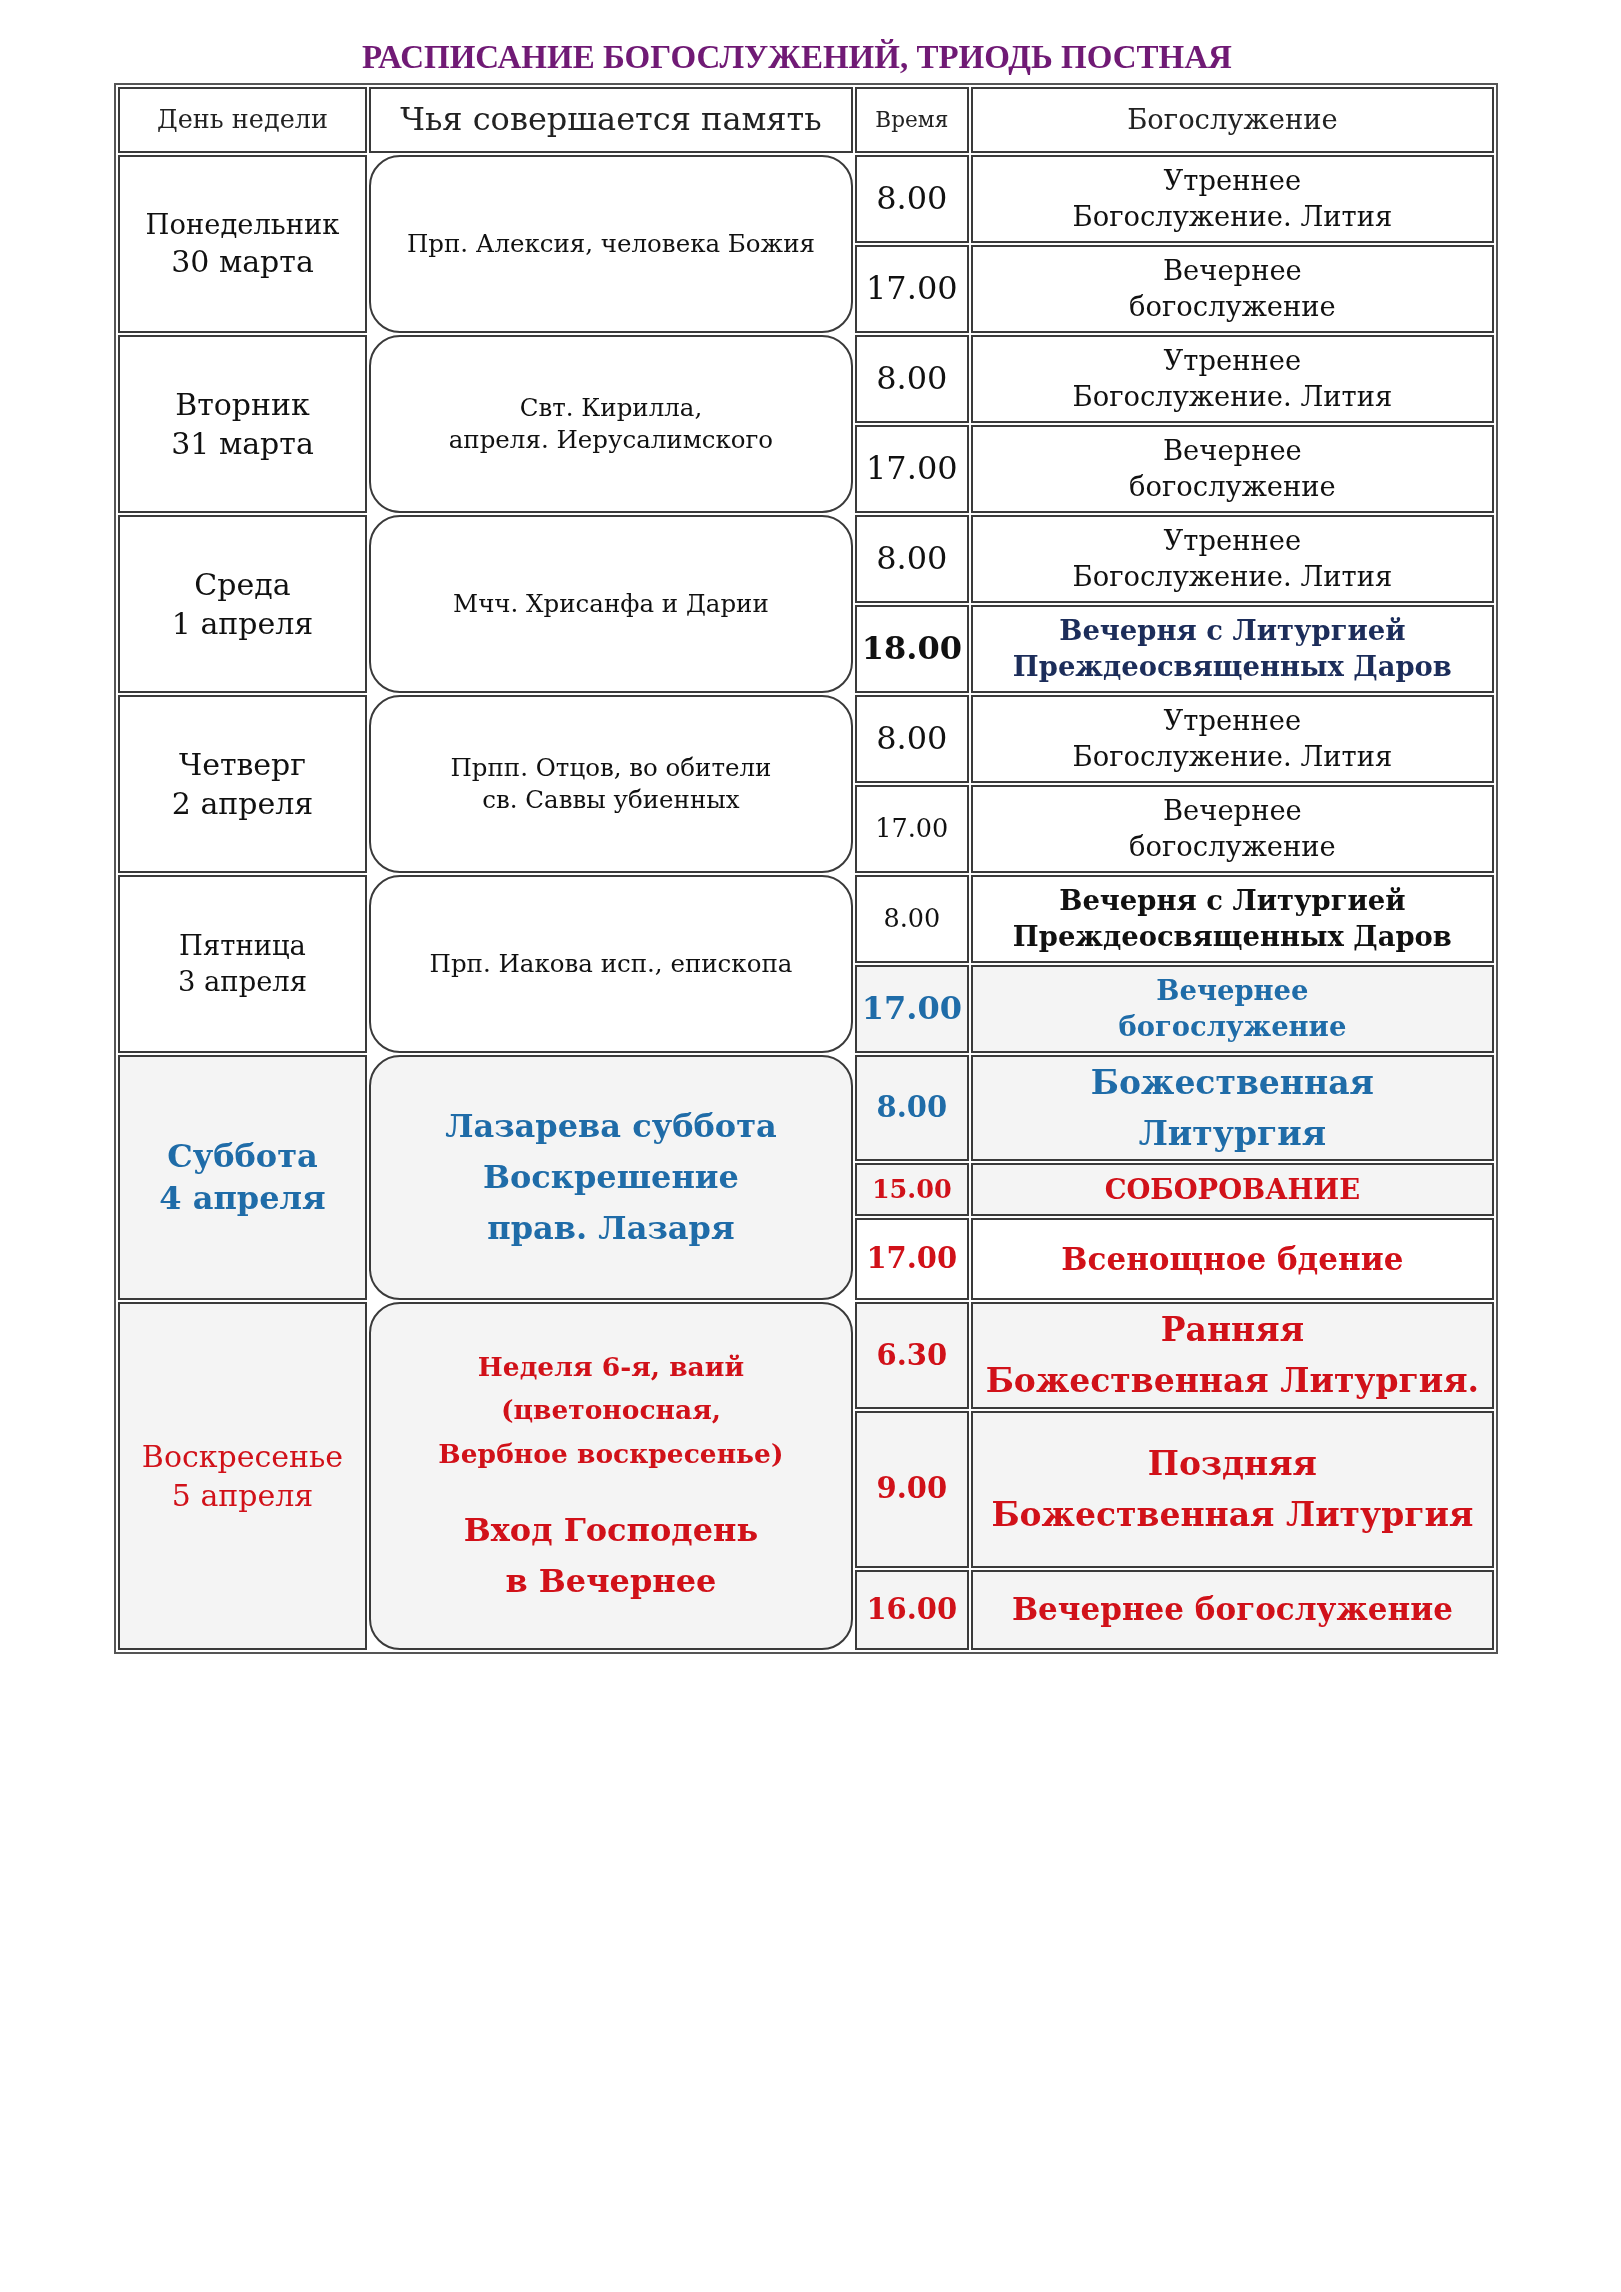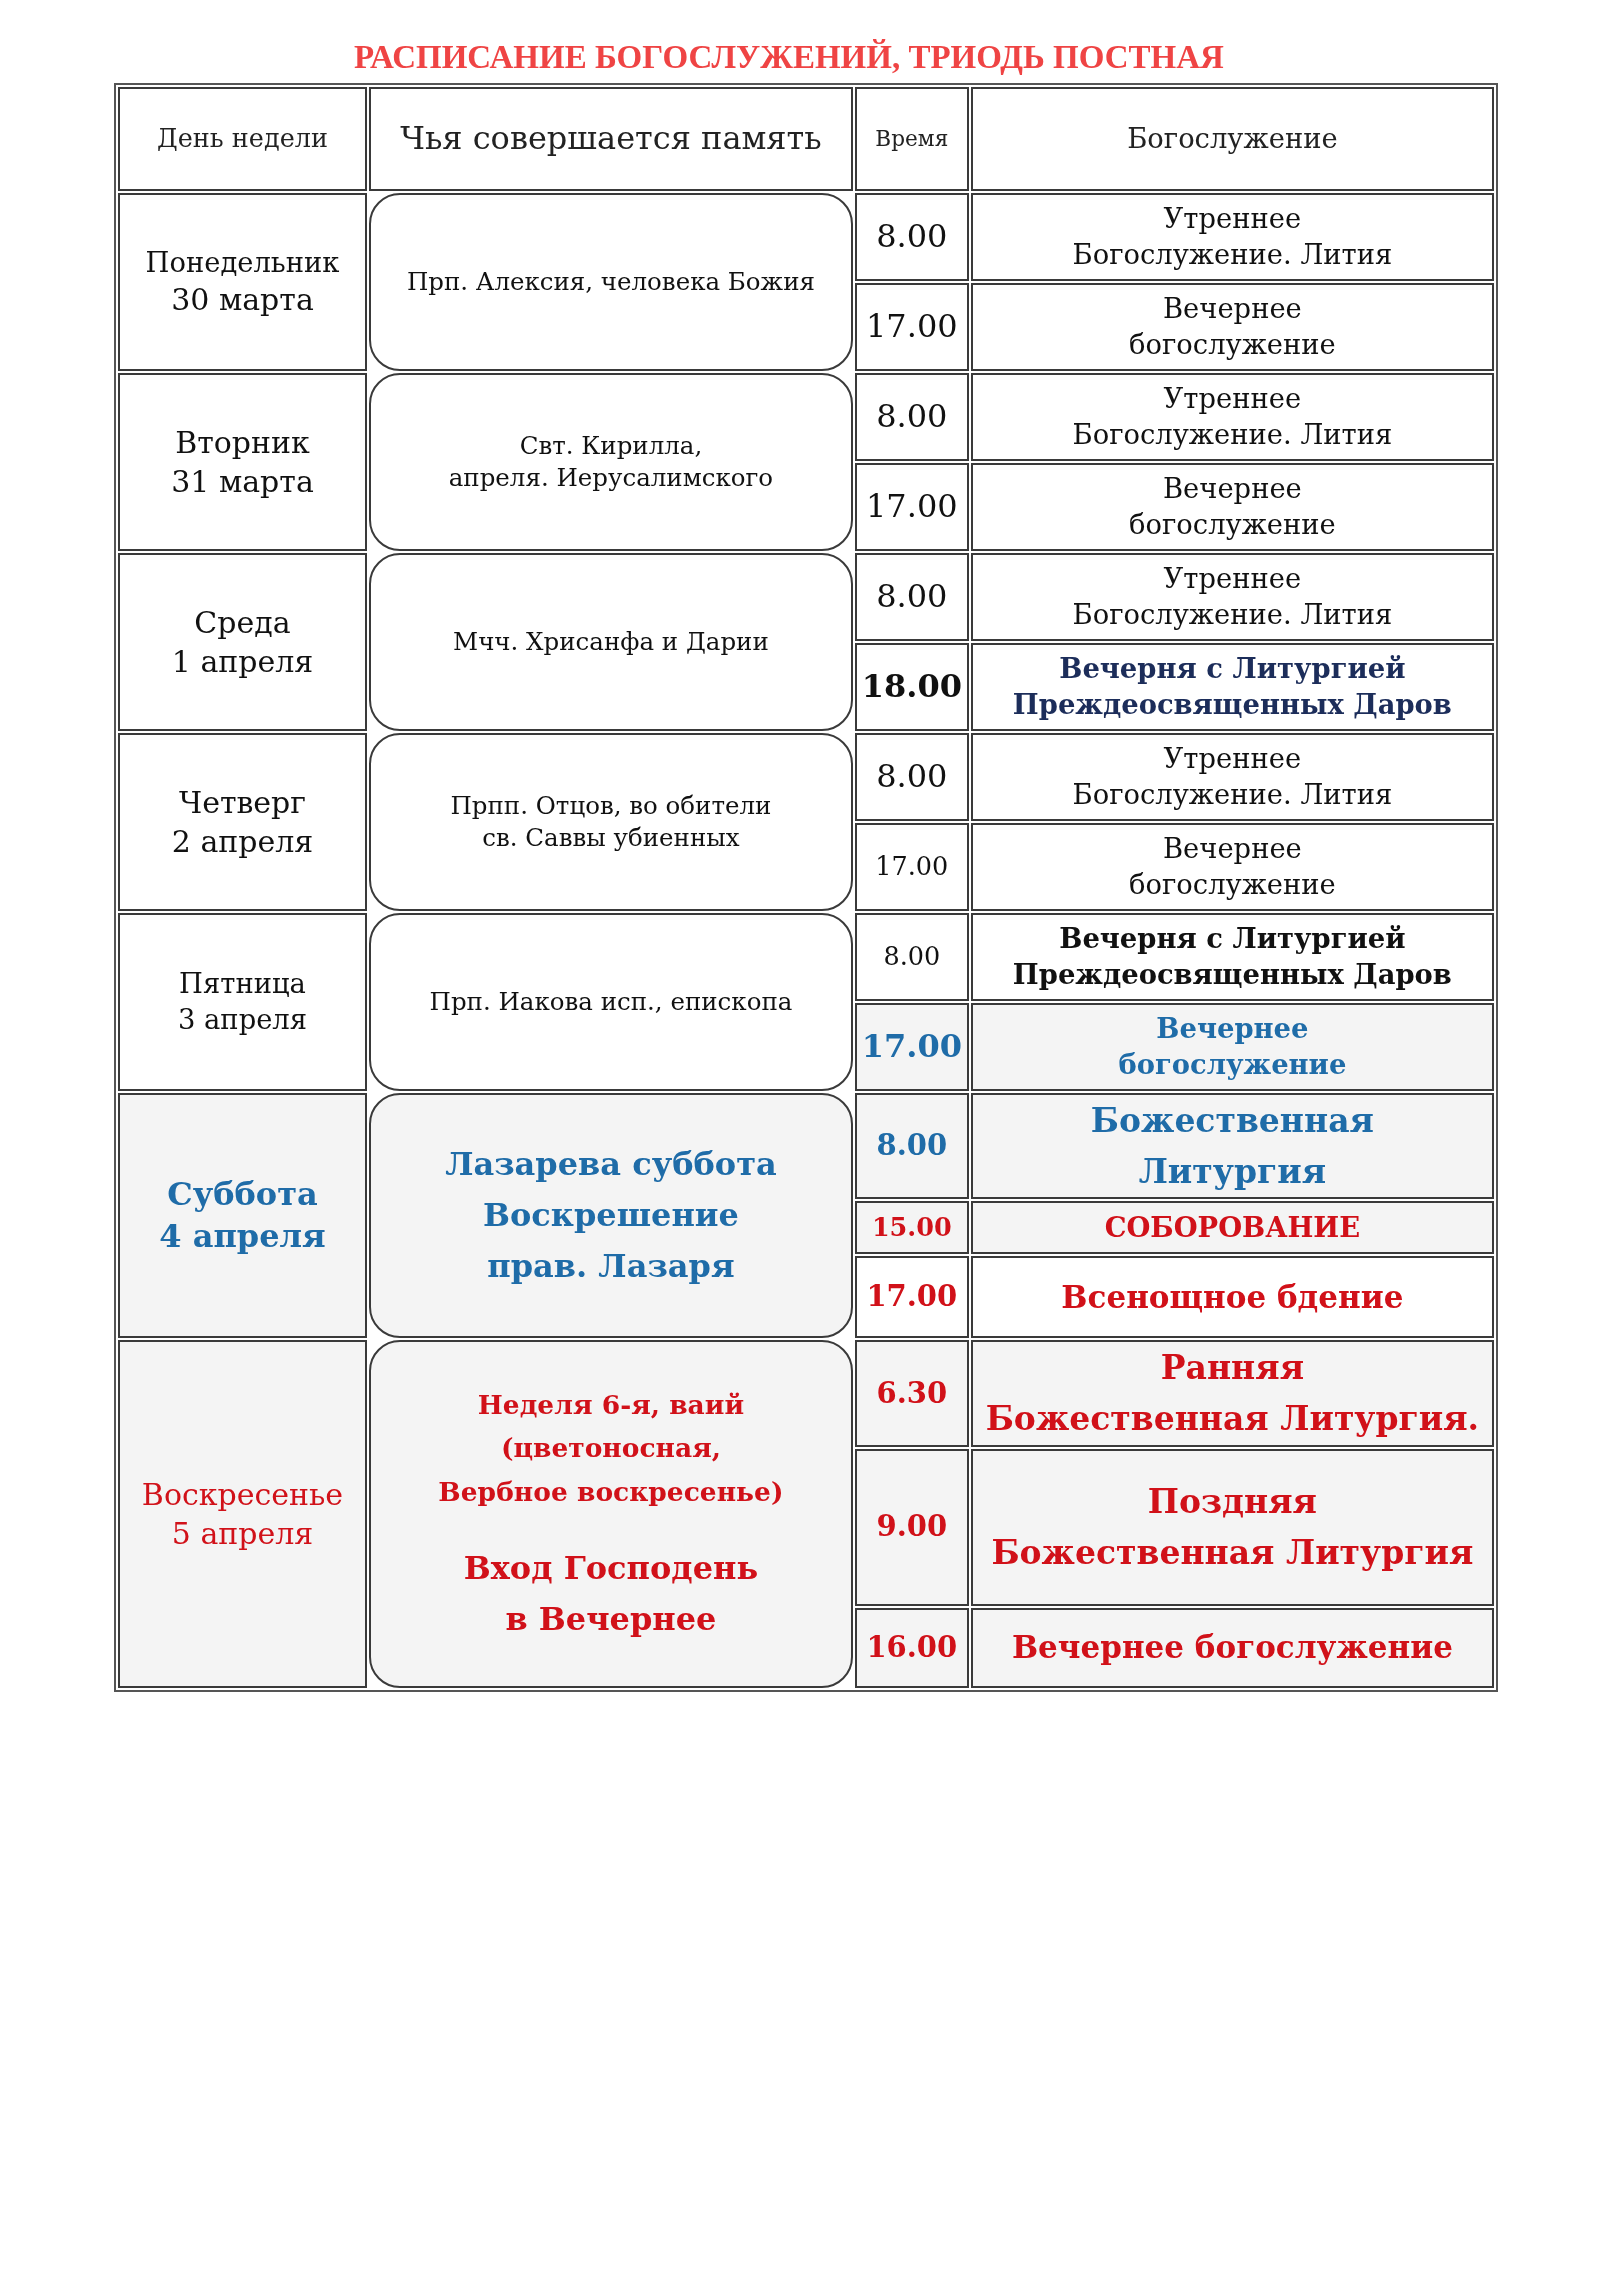--- a/index.html
+++ b/index.html
@@ -1,19 +1,19 @@
 <!DOCTYPE html>
 <html><head>
 <meta charset="utf-8">
 <style>
   html, body { margin:0; padding:0; background:#ffffff; }
   body { width:1621px; height:2293px; position:relative; overflow:hidden;
          font-family:"DejaVu Serif","Liberation Serif",serif; color:#111; }
-  .title { position:absolute; left:0; top:39px; width:1578px; text-align:center;
-           font-family:"Liberation Serif",serif; font-weight:bold; font-size:33px; letter-spacing:0; color:#ef4444; }
+  .title { position:absolute; left:8px; top:39px; width:1578px; text-align:center;
+           font-family:"Liberation Serif",serif; font-weight:bold; font-size:33px; letter-spacing:0; color:#701a75; }
   table.sched { position:absolute; left:114px; top:83px; width:1384px;
                 border-collapse:separate; border-spacing:2.9px;
                 border:2px solid #555; background:#fff; table-layout:fixed; }
   table.sched td, table.sched th {
      border:2px solid #3a3a3a; text-align:center; vertical-align:middle;
      padding:0 3.9px; font-weight:normal; font-family:"DejaVu Serif","Liberation Serif",serif;
      line-height:1.3; }
   table.sched th { font-size:29px; color:#222; }
   table.sched th.h-day { font-size:25.5px; }
   table.sched th.h-mem { font-size:32px; }
@@ -44,21 +44,21 @@
 <div class="title">РАСПИСАНИЕ БОГОСЛУЖЕНИЙ, ТРИОДЬ ПОСТНАЯ</div>
 
 <table class="sched">
   <colgroup>
     <col style="width:247px">
       <col style="width:480px">
       <col style="width:113px">
       <col style="width:519px">
   </colgroup>
   <tbody>
-      <tr style="height:104px">
+      <tr style="height:66px">
     <th class="h-day">День недели</th>
     <th class="h-mem">Чья совершается память</th>
     <th class="h-time">Время</th>
     <th class="h-svc">Богослужение</th>
   </tr>
 
   <tr style="height:88px">
     <td rowspan="2" class="day small">
       <div>Понедельник</div>
       <div style="font-size:30px">30 марта</div>

